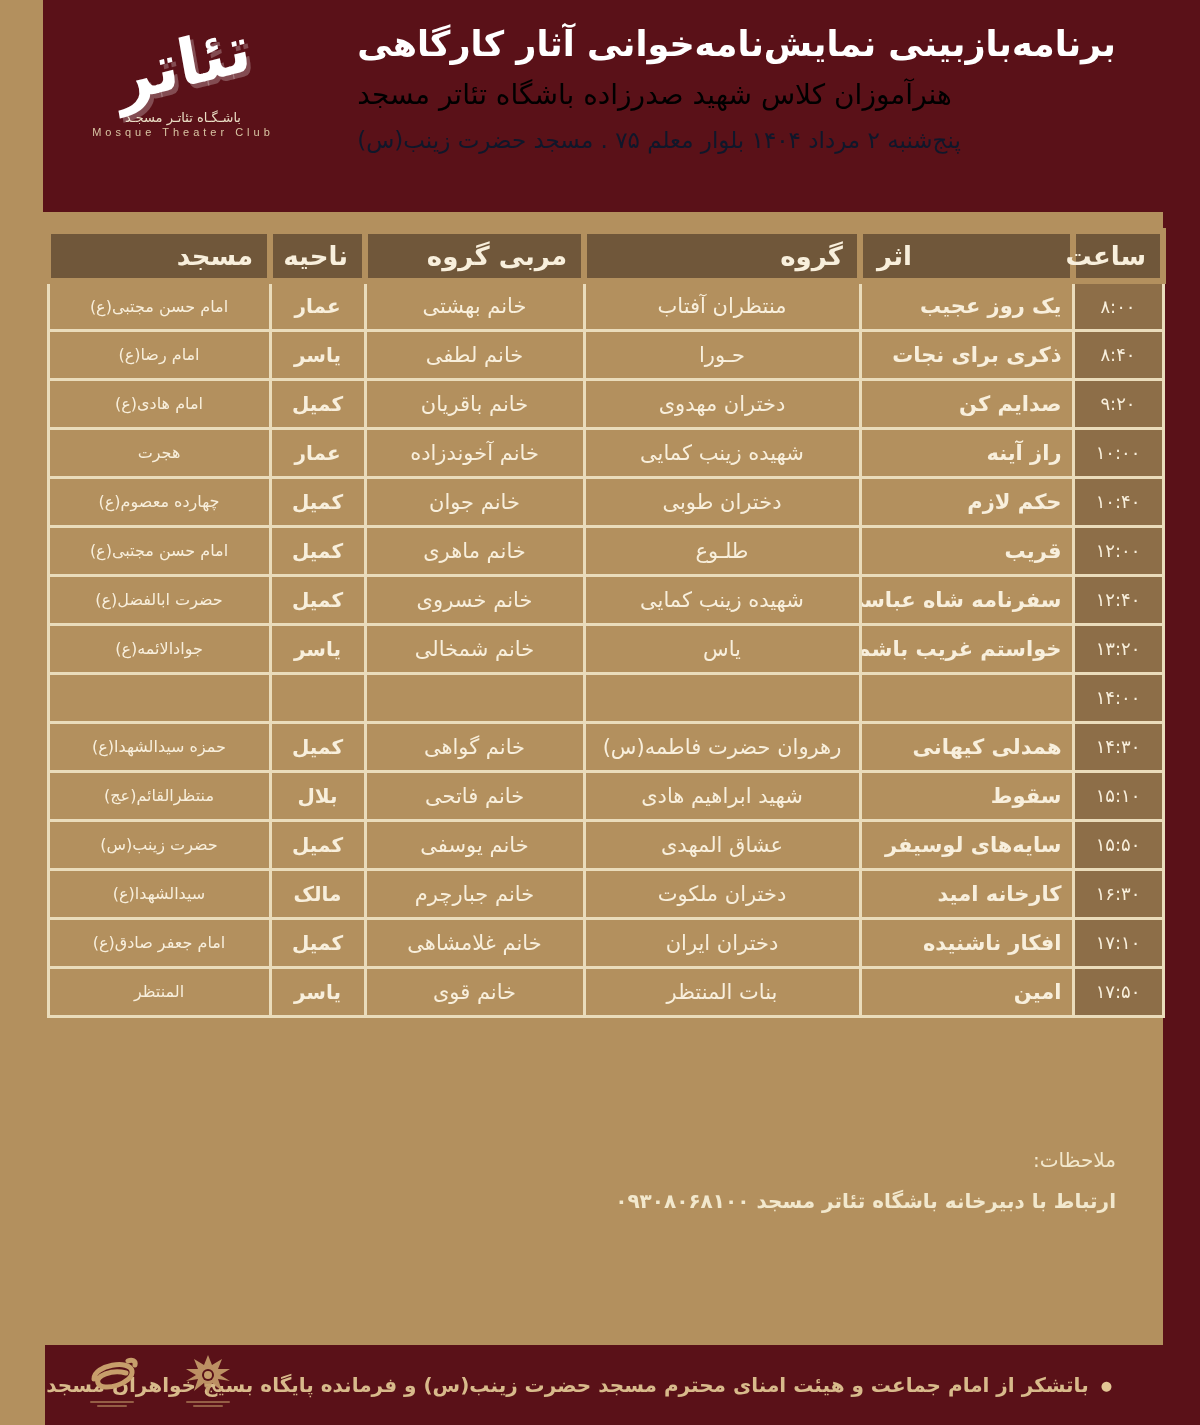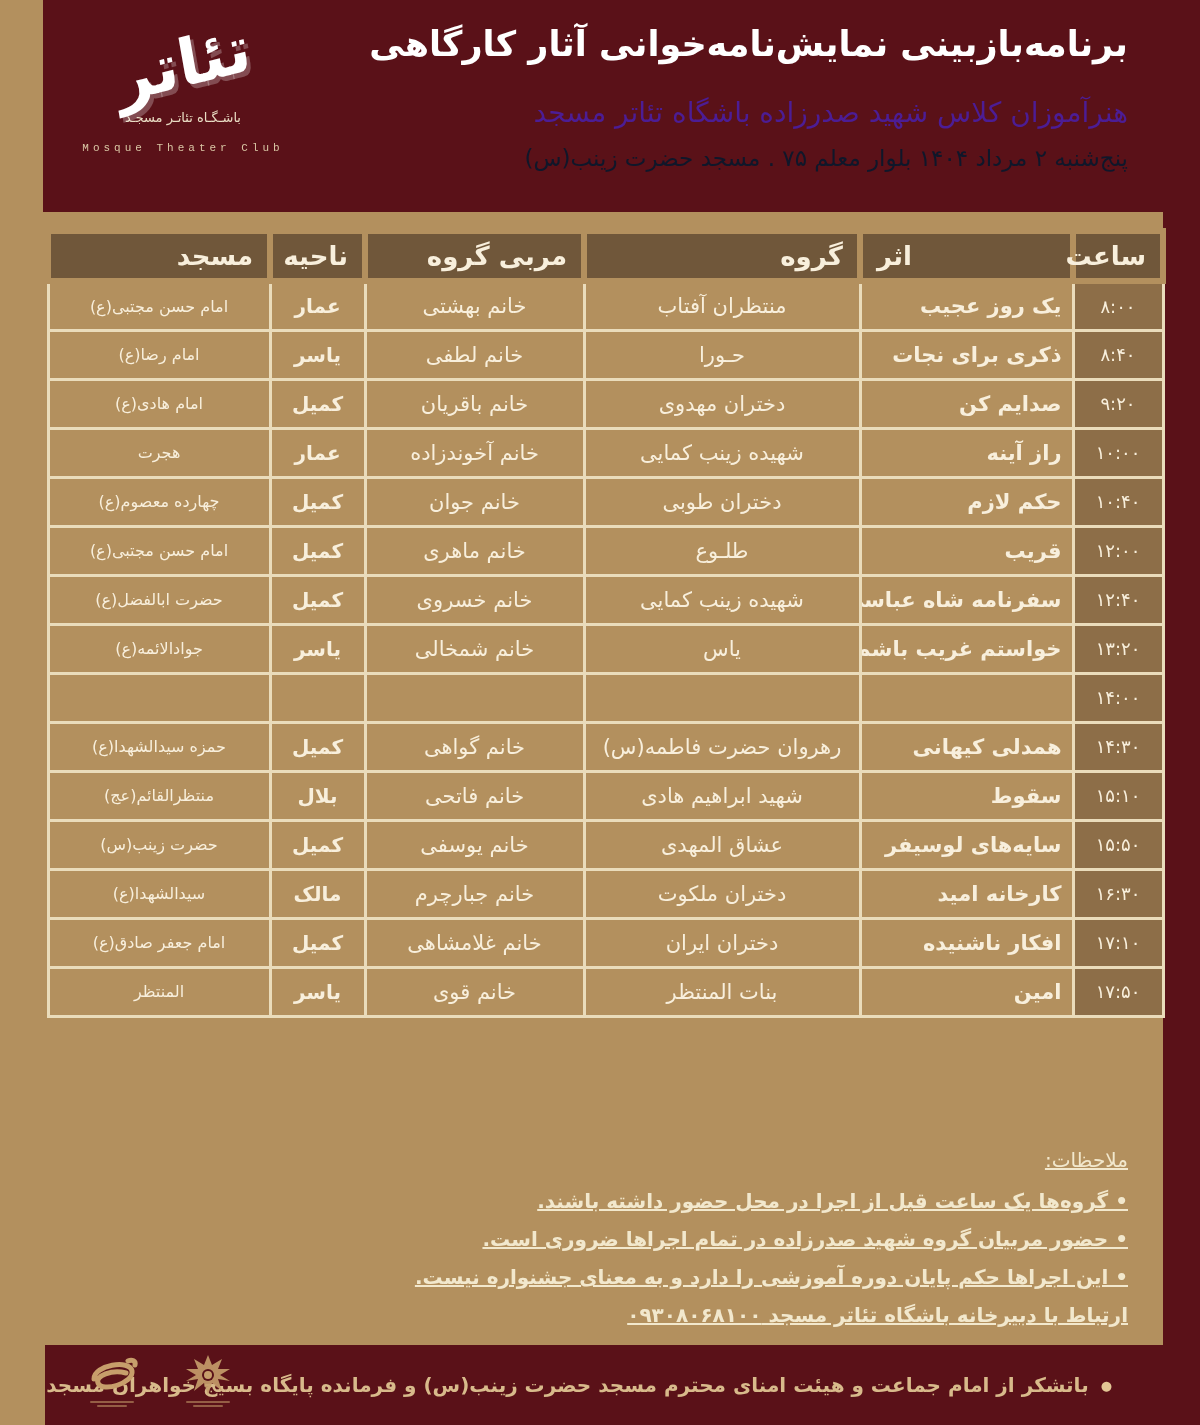--- a/index.html
+++ b/index.html
@@ -17,33 +17,33 @@
     position:relative;overflow:hidden;
     background:var(--tan);
     font-family:"DejaVu Sans",sans-serif;
     color:var(--cream);
   }
   
   .header-band{position:absolute;left:43px;top:0;width:1157px;height:212px;background:var(--maroon);}
   .right-strip{position:absolute;left:1163px;top:0;width:37px;height:1425px;background:var(--maroon);}
   .footer-band{position:absolute;left:45px;top:1345px;width:1155px;height:80px;background:var(--maroon);}
   
-  .header-text{position:absolute;top:24px;right:72px;text-align:right;z-index:2;}
+  .header-text{position:absolute;top:24px;right:84px;text-align:left;z-index:2;}
   .page-title{font-size:35px;font-weight:bold;color:#ffffff;letter-spacing:0.5px;}
-  .page-subtitle{font-size:28px;margin-top:32px;color:#4c1d95;}
+  .page-subtitle{font-size:28px;margin-top:14px;color:#000000;}
   .date-line{font-size:23px;margin-top:16px;color:#0f172a;}
   
   .logo{position:absolute;left:58px;top:18px;width:250px;height:180px;z-index:2;text-align:center;}
   .logo-mark{
     display:inline-block;transform:rotate(-14deg) skewX(-4deg);
     font-size:64px;font-weight:bold;color:#ffffff;line-height:.9;
     margin-top:18px;text-shadow:3px 5px 0 rgba(255,255,255,.25);
   }
   .logo-caption-fa{font-size:13px;letter-spacing:4px;color:#e9ddc4;margin-top:16px;}
-  .logo-caption-en{font-size:11px;letter-spacing:4px;color:#d9c6a4;margin-top:17px;font-family:Liberation Mono, monospace;}
+  .logo-caption-en{font-size:11px;letter-spacing:4px;color:#d9c6a4;margin-top:1px;font-family:Liberation Sans, sans-serif;}
   
   table.schedule{
     position:absolute;top:228px;left:45px;width:1115px;
     border-collapse:collapse;table-layout:fixed;direction:rtl;
   }
   table.schedule th{
     background:var(--head-cell);border:6px solid var(--tan);
     height:50px;font-size:26px;font-weight:bold;color:var(--cream);
     text-align:right;padding:0 14px;
   }
@@ -51,21 +51,21 @@
   table.schedule td{
     border:3px solid var(--cell-border);height:49px;
     font-size:21px;text-align:center;padding:0 10px;color:var(--cream);
     overflow:hidden;white-space:nowrap;
   }
   table.schedule td.time{background:var(--time-cell);font-size:18px;}
   table.schedule td.work{text-align:right;font-weight:bold;font-size:21px;}
   table.schedule td.mosque{font-size:16px;}
   table.schedule td.district{font-size:20px;font-weight:bold;}
   
-  .notes{position:absolute;top:1148px;right:72px;width:820px;text-align:right;color:#f2e8cd;z-index:2;text-decoration:underline;}
+  .notes{position:absolute;top:1148px;right:84px;width:820px;text-align:right;color:#f2e8cd;z-index:2;}
   .notes-heading{font-size:20px;margin-bottom:10px;}
   .note-item{font-size:20px;font-weight:bold;line-height:1.9;}
   .contact-line{font-size:20px;font-weight:bold;line-height:1.9;}
   
   .footer-content{position:relative;width:100%;height:100%;}
   .footer-ack{
     position:absolute;right:88px;top:0;height:80px;line-height:80px;
     font-size:20px;font-weight:bold;color:var(--footer-text);white-space:nowrap;
   }
   .footer-bullet{font-size:13px;vertical-align:2px;margin-left:12px;color:#e3c795;}
@@ -232,25 +232,20 @@
     <td class="group">بنات المنتظر</td>
     <td class="coach">خانم قوی</td>
     <td class="district">یاسر</td>
     <td class="mosque">المنتظر</td>
   </tr>
     </tbody>
 </table>
 
 <div class="notes">
   <div class="notes-heading">ملاحظات:</div>
-  <div>
-      <div class="note-item">• گروه‌ها یک ساعت قبل از اجرا در محل حضور داشته باشند.</div>
-      <div class="note-item">• حضور مربیان گروه شهید صدرزاده در تمام اجراها ضروری است.</div>
-      <div class="note-item">• این اجراها حکم پایان دوره آموزشی را دارد و به معنای جشنواره نیست.</div>
-    </div>
   <div class="contact-line">ارتباط با دبیرخانه باشگاه تئاتر مسجد ۰۹۳۰۸۰۶۸۱۰۰</div>
 </div>
 
 <div class="footer-band">
   <div class="footer-content">
     <div class="footer-ack">
       <span class="footer-bullet">●</span><span>باتشکر از امام جماعت و هیئت امنای محترم مسجد حضرت زینب(س) و فرمانده پایگاه بسیج خواهران مسجد</span>
     </div>
     <div class="emblems">
       <div class="emblem">

